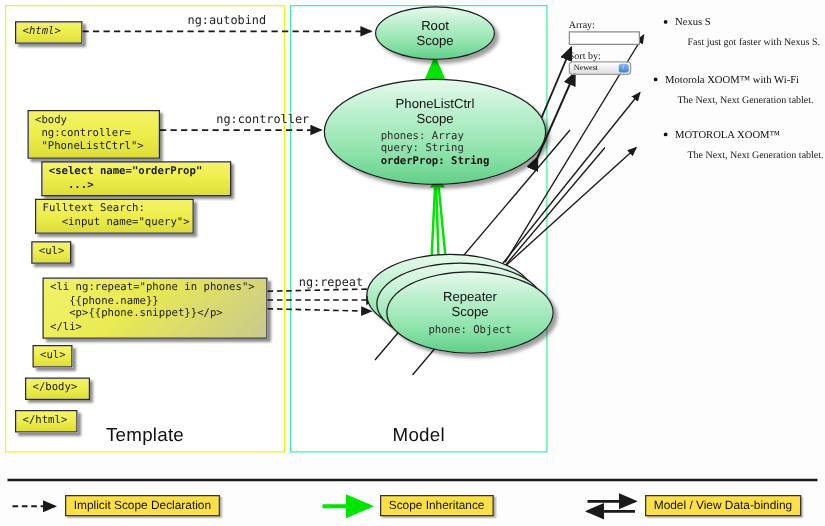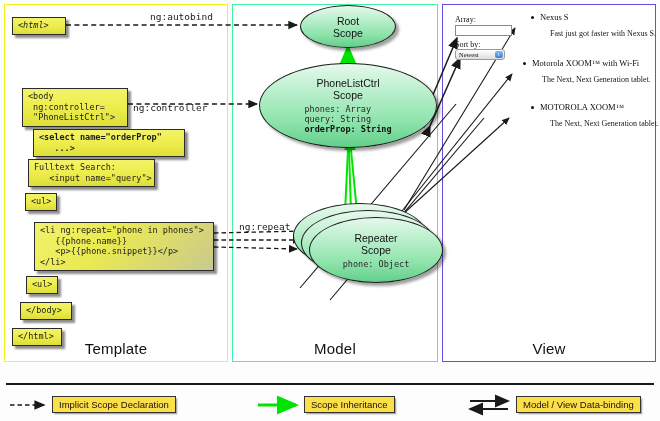--- a/index.html
+++ b/index.html
@@ -193,23 +193,20 @@
 <body>
 
 <div id="stage">
 
   <div class="panel panel-template">
     <div class="panel-label">Template</div>
   </div>
   <div class="panel panel-model">
     <div class="panel-label">Model</div>
   </div>
-  <div class="panel panel-view">
-    <div class="panel-label">View</div>
-  </div>
 
   <svg id="svg-layer" viewBox="0 0 660 421">
     <defs>
       <marker id="arrHead" markerWidth="7" markerHeight="7" refX="6.2" refY="3" orient="auto">
         <path d="M0,0 L7,3 L0,6 z" fill="#1a1a1a"></path>
       </marker>
       <marker id="arrHeadGreen" markerWidth="7" markerHeight="7" refX="6.2" refY="3" orient="auto">
         <path d="M0,0 L7,3 L0,6 z" fill="#00e500"></path>
       </marker>
       <marker id="arrHeadBig" markerWidth="8" markerHeight="8" refX="7" refY="3.4" orient="auto">
@@ -280,21 +277,21 @@
    &lt;p&gt;{{phone.snippet}}&lt;/p&gt;
 &lt;/li&gt;</div>
 
   <div class="codebox" style="left:26px; top:276px; width:32px;">&lt;ul&gt;</div>
 
   <div class="codebox" style="left:20px; top:302px; width:52px;">&lt;/body&gt;</div>
 
   <div class="codebox" style="left:12px; top:328px; width:50px;">&lt;/html&gt;</div>
 
   <div class="edge-label" style="left:150px; top:11px;">ng:autobind</div>
-  <div class="edge-label" style="left:133px; top:102px;">ng:controller</div>
+  <div class="edge-label" style="left:133px; top:90px;padding-left:40px;">ng:controller</div>
   <div class="edge-label" style="left:239px; top:221px;">ng:repeat</div>
 
   <div class="scope-ellipse" style="left:300px; top:5px; width:96px; height:43px;">
     <div class="scope-title">Root</div>
     <div class="scope-title">Scope</div>
   </div>
 
   <div class="scope-ellipse" style="left:259px; top:63px; width:178px; height:85px;">
     <div class="scope-title">PhoneListCtrl</div>
     <div class="scope-title">Scope</div>

